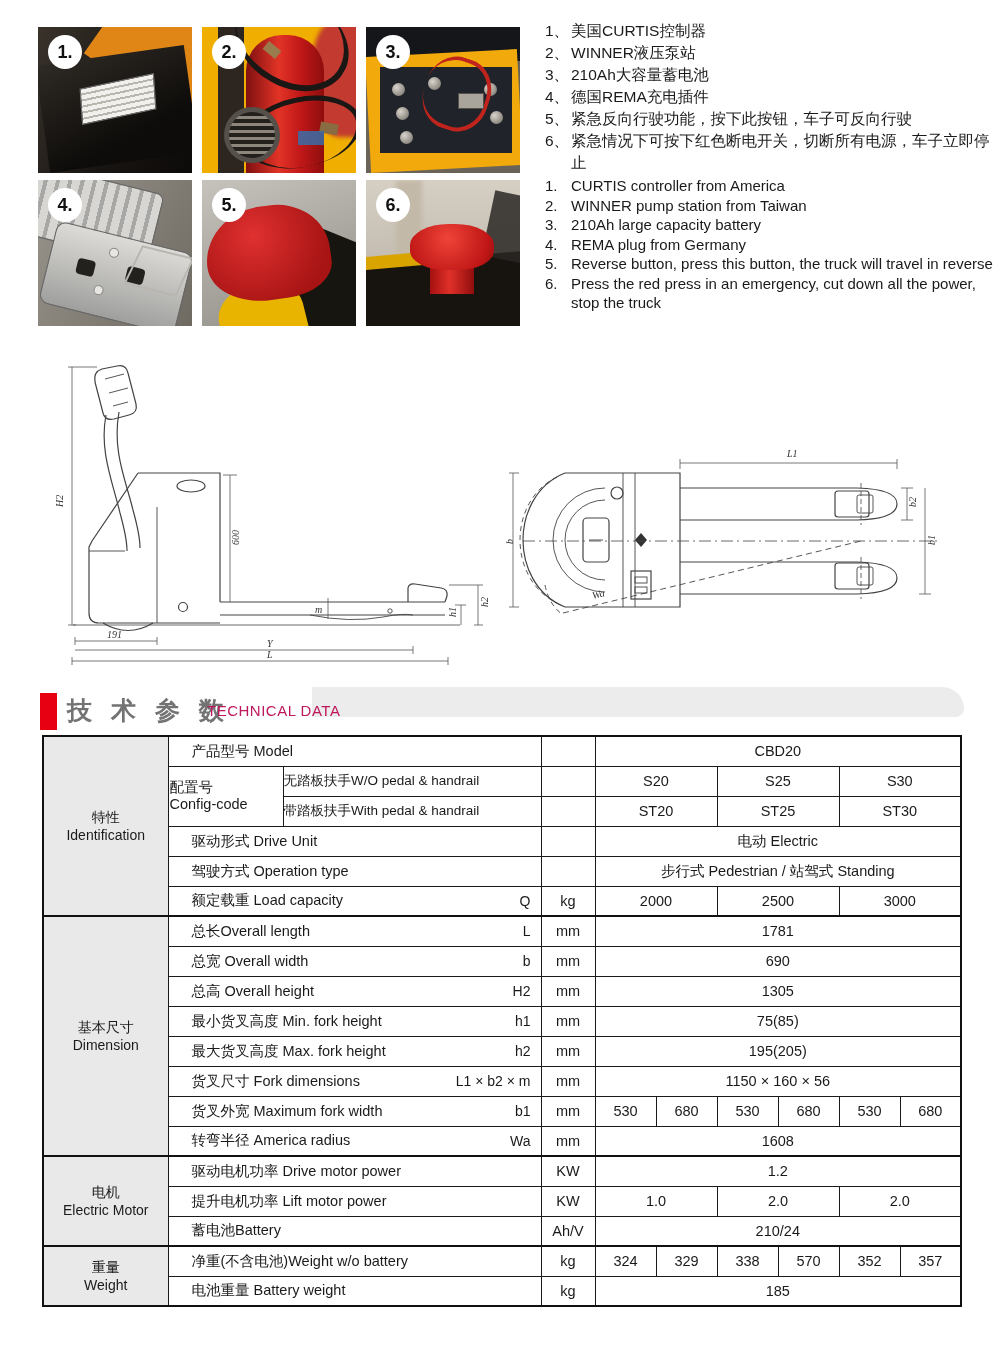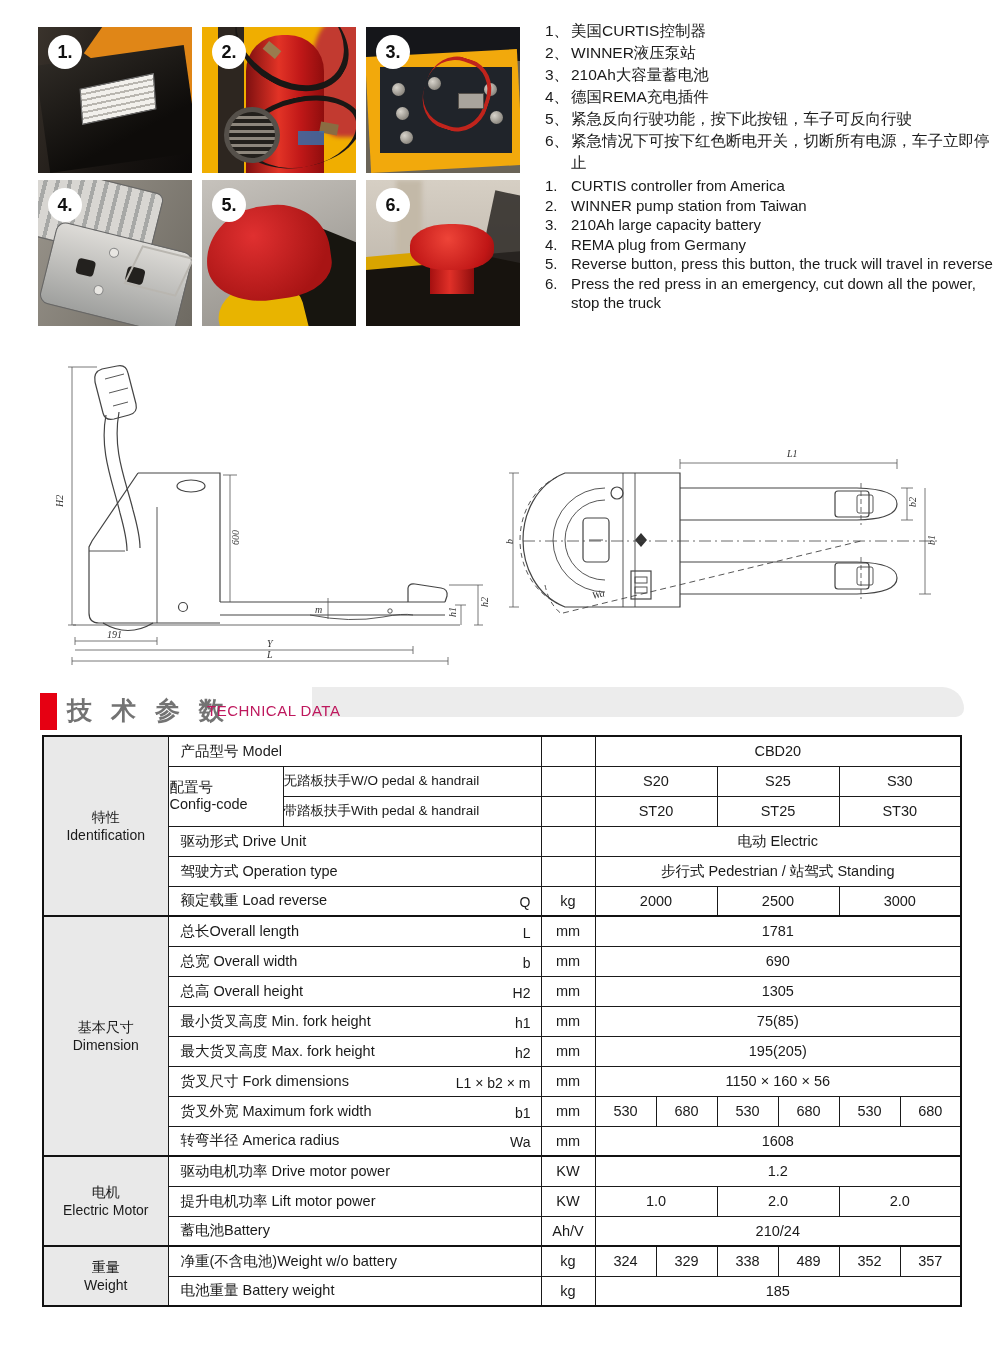--- a/index.html
+++ b/index.html
@@ -78,21 +78,21 @@
   .red-block { position:absolute; left:0; top:7px; width:17px; height:37px; }
   .title-cn { position:absolute; left:27px; top:8px; font-size:25px; font-weight:bold; letter-spacing:6px; color:#737373;text-align:right; }
   .title-en { position:absolute; left:167px; top:16px; font-size:15px; color:#be185d; letter-spacing:.5px; }
   
   .spec-table { position:absolute; left:42px; top:735px; }
   table { border-collapse:collapse; table-layout:fixed; width:918px; }
   td { border:1px solid #1a1a1a; height:30px; font-size:14.5px; padding:0; vertical-align:middle; overflow:hidden; }
   table { border:2px solid #111; }
   .group-cell { background:#e9e9e9; text-align:center; font-size:14px; line-height:1.3; }
   .group-cell span { display:block; }
-  .lab { display:flex; justify-content:space-between; align-items:flex-end; padding:0 10px 0 12px; }
+  .lab { display:flex; justify-content:space-between; align-items:center; padding:0 10px 0 23px; }
   .lab .sym { font-size:14px; }
   .sub-label { font-size:13.5px; }
   .cfg { padding-left:1px; font-size:14.5px; line-height:1.2; }
   .cfg span { display:block; }
   .unit, .val { text-align:center; }
   tr.gsep td { border-top:2px solid #111; }
 </style>
 </head>
 <body>
 
@@ -383,21 +383,21 @@
               <div class="lab">
                 <span>驾驶方式 Operation type</span>
               </div>
             </td>
           <td class="unit"></td>
           <td class="val" colspan="6">步行式 Pedestrian / 站驾式 Standing</td>
         </tr>
         <tr>
           <td colspan="2">
               <div class="lab">
-                <span>额定载重 Load reverse</span>
+                <span>额定载重 Load capacity</span>
                 <span class="sym">Q</span>
               </div>
             </td>
           <td class="unit">kg</td>
           <td class="val" colspan="2">2000</td>
           <td class="val" colspan="2">2500</td>
           <td class="val" colspan="2">3000</td>
         </tr>
 
         <tr class="gsep">
@@ -531,21 +531,21 @@
           </td>
           <td colspan="2">
               <div class="lab">
                 <span>净重(不含电池)Weight w/o battery</span>
               </div>
             </td>
           <td class="unit">kg</td>
           <td class="val">324</td>
           <td class="val">329</td>
           <td class="val">338</td>
-          <td class="val">489</td>
+          <td class="val">570</td>
           <td class="val">352</td>
           <td class="val">357</td>
         </tr>
         <tr>
           <td colspan="2">
               <div class="lab">
                 <span>电池重量 Battery weight</span>
               </div>
             </td>
           <td class="unit">kg</td>

